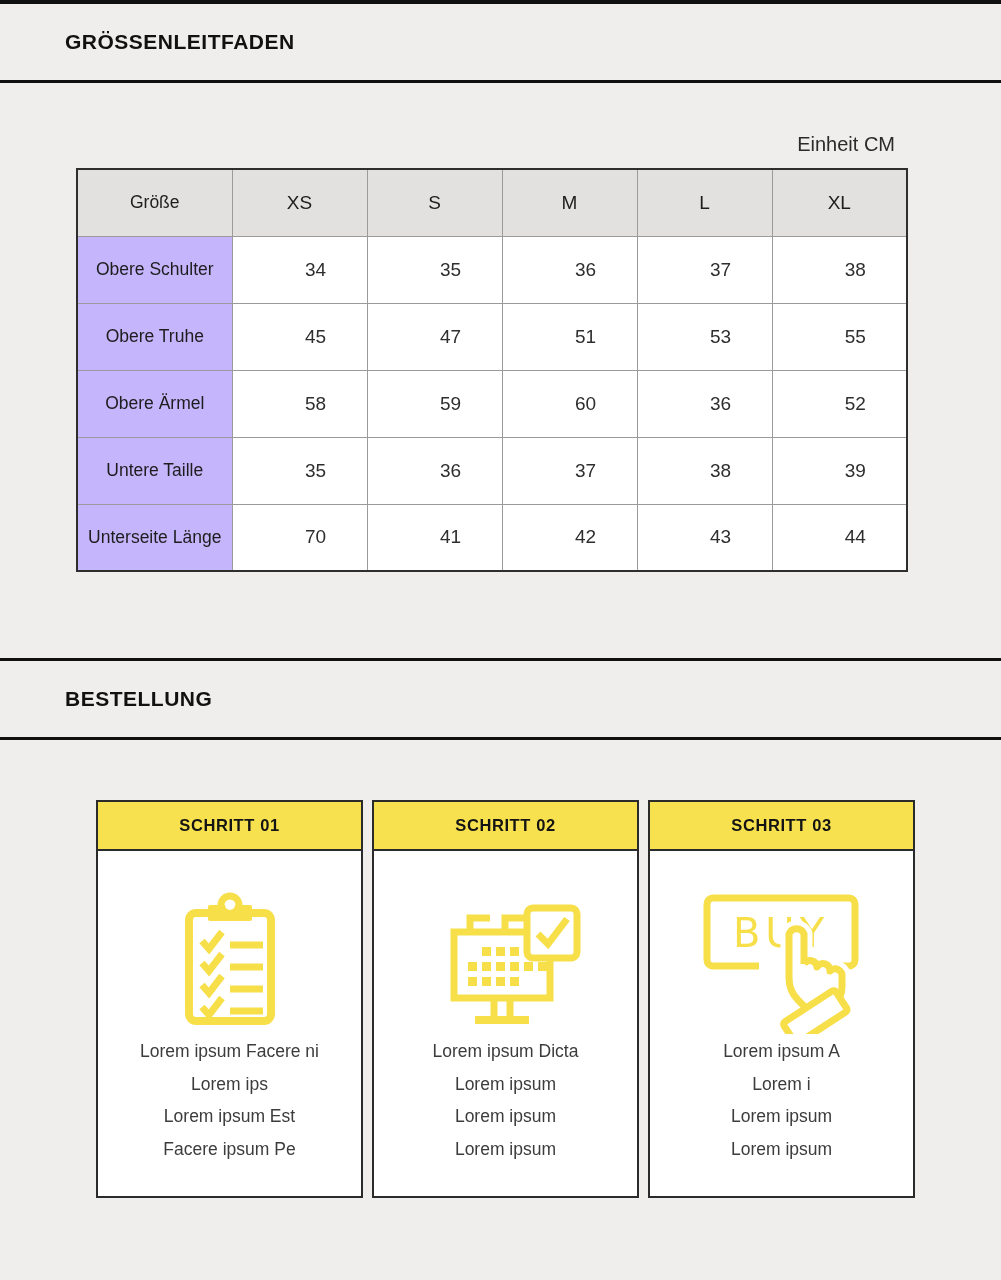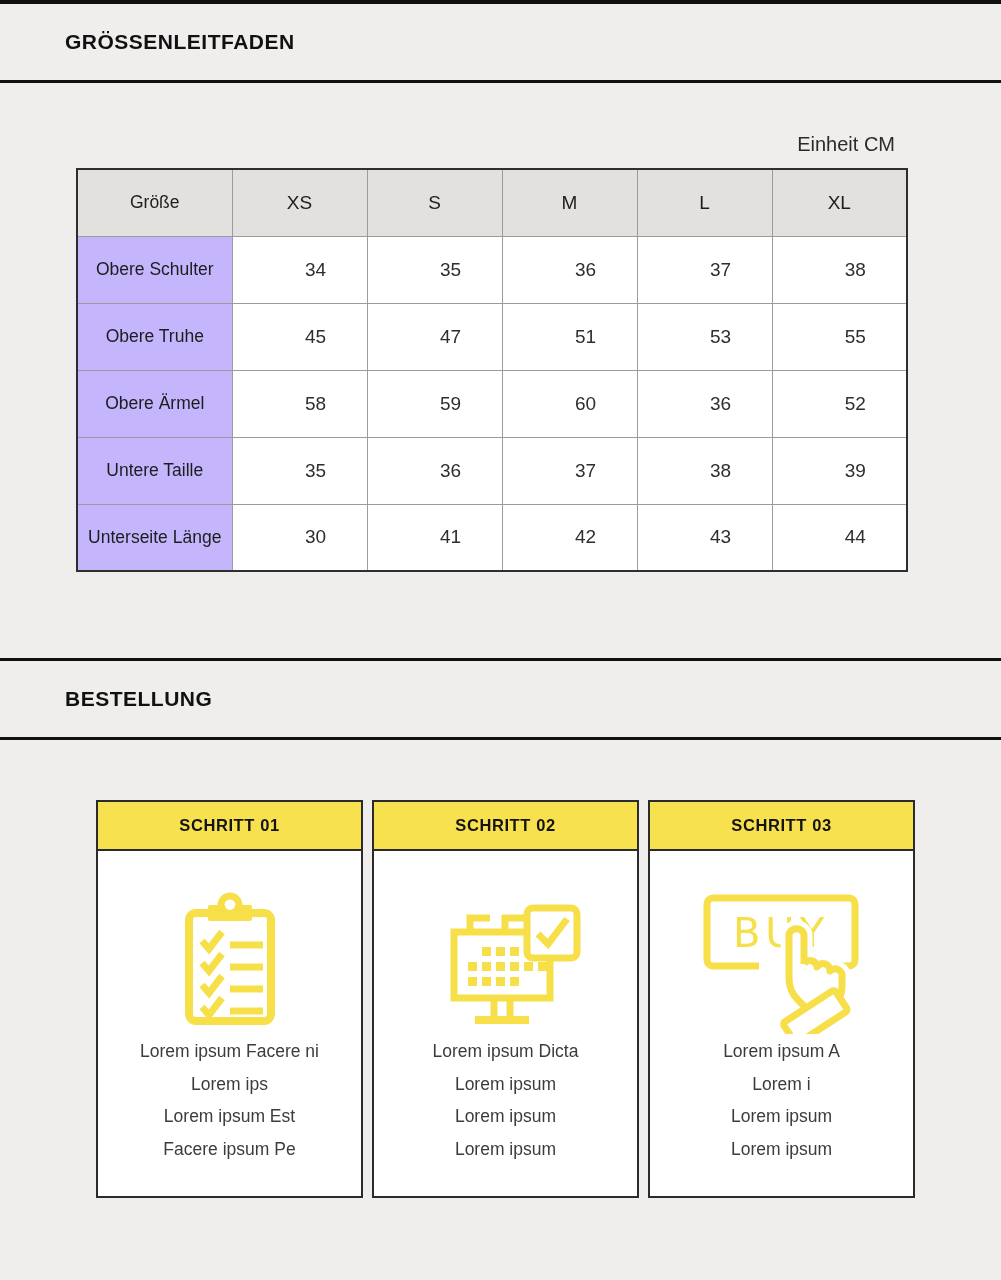--- a/index.html
+++ b/index.html
@@ -168,21 +168,21 @@
       <tr>
         <td class="row-label">Untere Taille</td>
         <td class="val">35</td>
         <td class="val">36</td>
         <td class="val">37</td>
         <td class="val">38</td>
         <td class="val">39</td>
       </tr>
       <tr>
         <td class="row-label">Unterseite Länge</td>
-        <td class="val">30</td>
+        <td class="val">70</td>
         <td class="val">41</td>
         <td class="val">42</td>
         <td class="val">43</td>
         <td class="val">44</td>
       </tr>
     </tbody>
   </table>
 </div>
 
 <div class="divider gap-to-line"></div>

